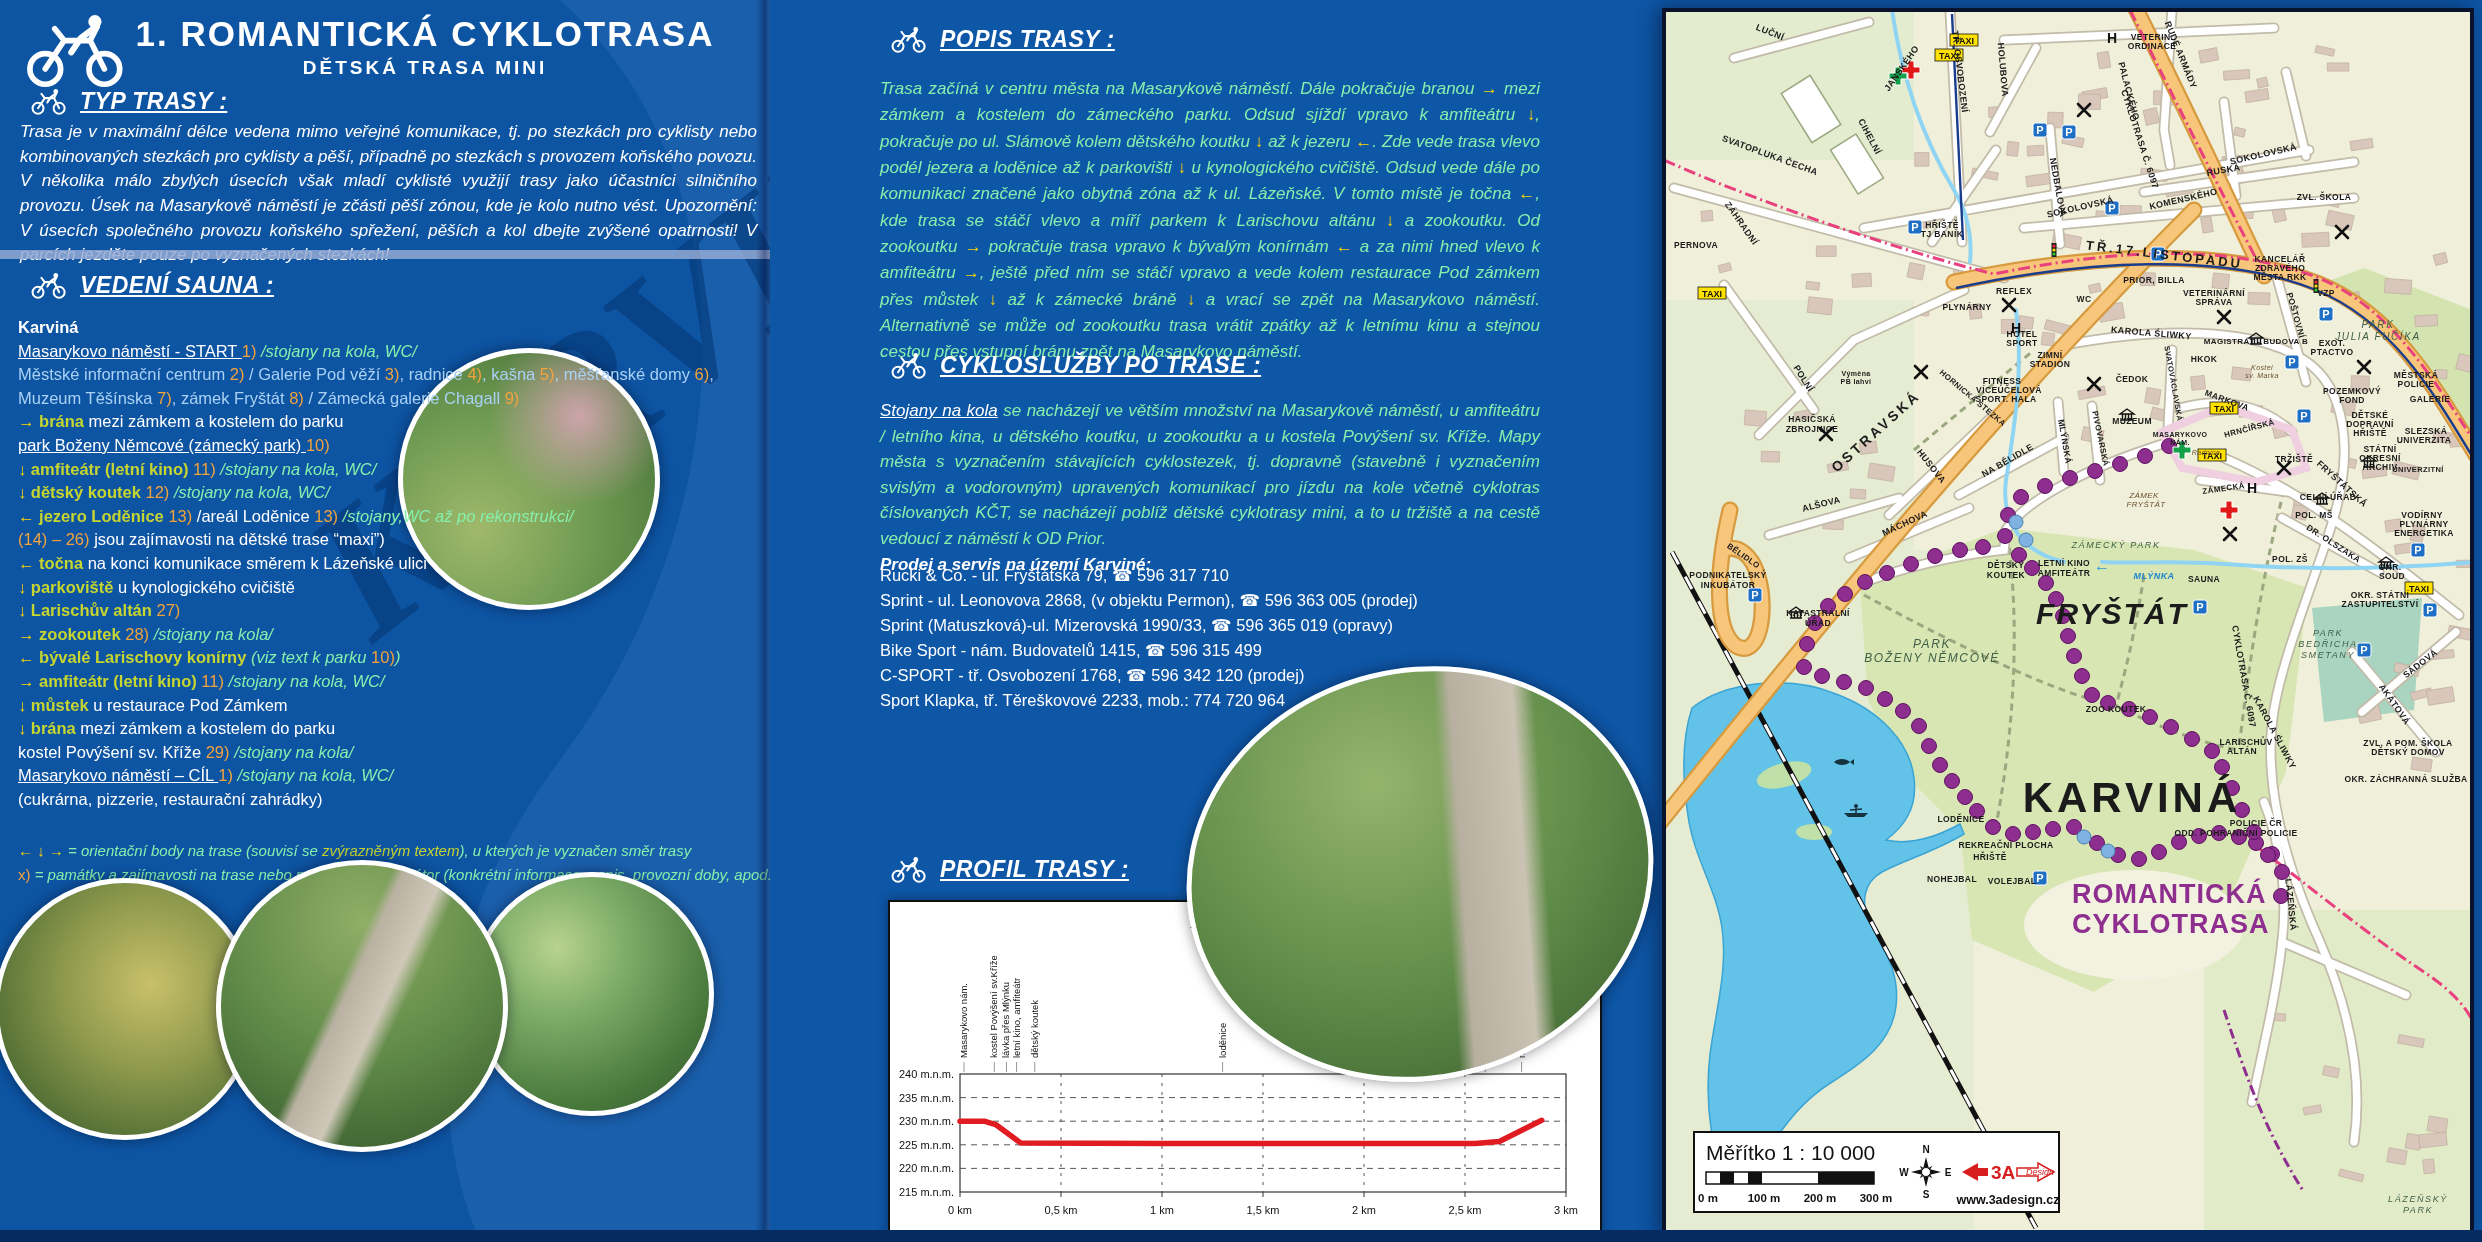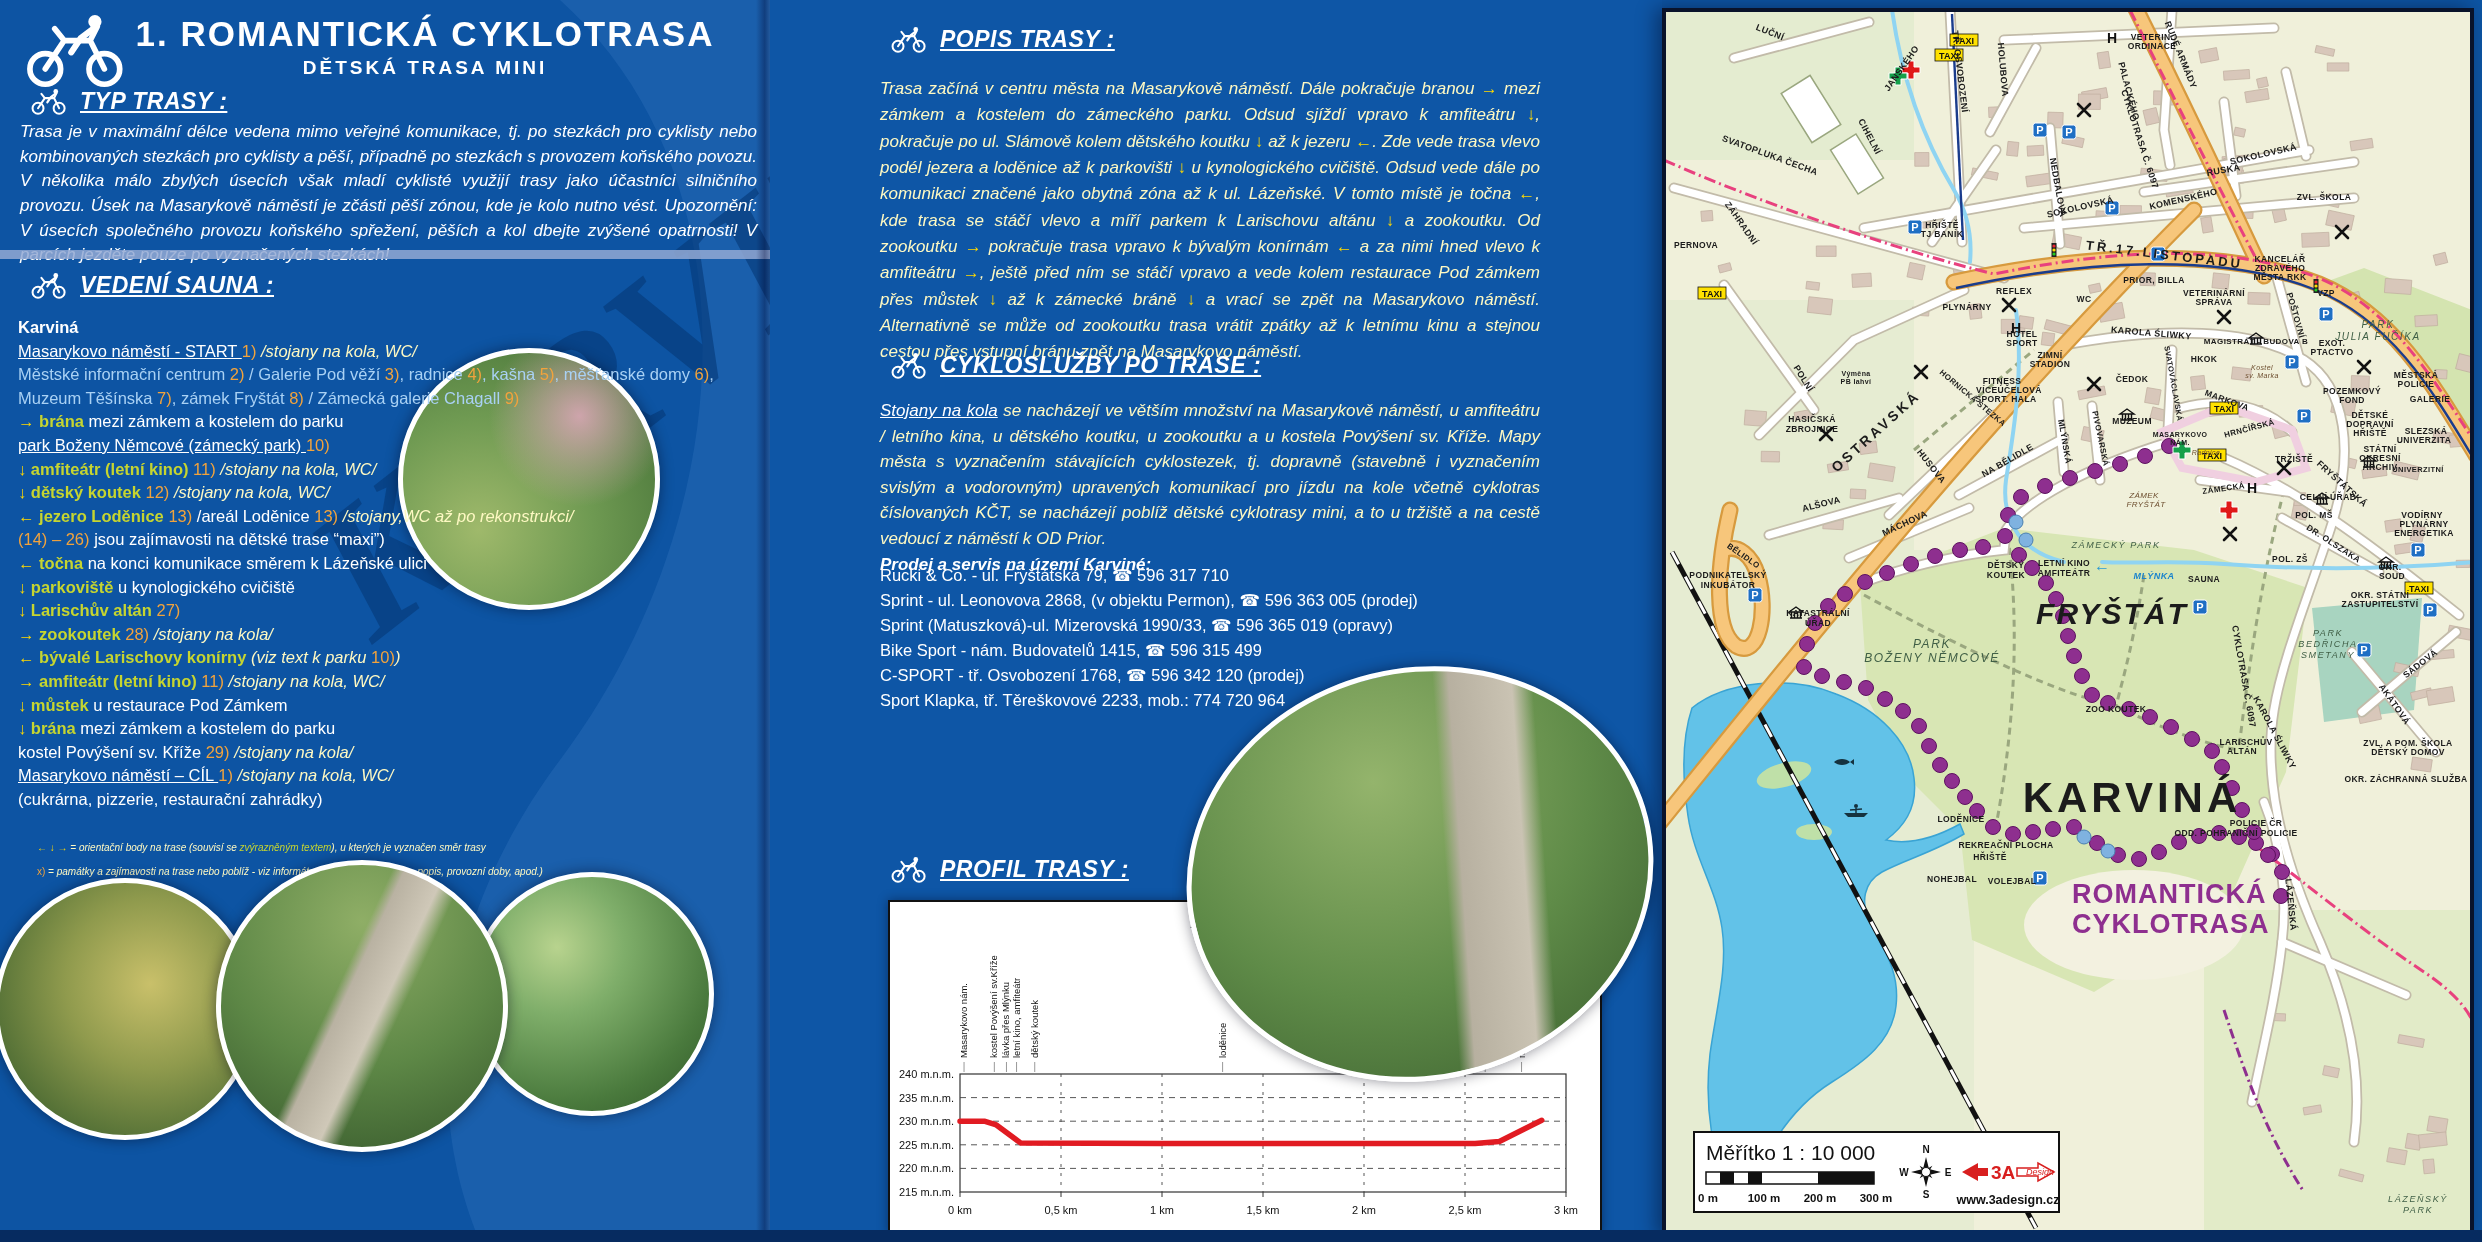--- a/index.html
+++ b/index.html
@@ -20,28 +20,28 @@
   .hd span{text-decoration:underline;letter-spacing:.5px;white-space:nowrap;}
   
   .title{position:absolute;left:105px;top:14px;width:640px;text-align:center;color:#fff;
          font-size:35px;font-weight:bold;letter-spacing:2px;white-space:nowrap;}
   .subtitle{position:absolute;left:105px;top:57px;width:640px;text-align:center;color:#fff;
             font-size:19px;font-weight:bold;letter-spacing:3px;}
   .body-just{position:absolute;color:#fff;font-size:17px;line-height:1.45;text-align:justify;font-style:italic;}
   .stripe{position:absolute;left:0;top:250px;width:770px;height:9px;background:#93a9d4;opacity:.85;}
   .vlist{position:absolute;left:18px;top:318px;width:752px;font-size:16.5px;color:#fff;}
   .vline{height:23.6px;white-space:nowrap;}
-  .legend{position:absolute;left:18px;top:842px;width:752px;font-size:10px;color:#fff;margin-left:19px;}
+  .legend{position:absolute;left:18px;top:842px;width:752px;font-size:15px;color:#fff;}
   .legend .vline{height:24px;}
   .sg.w{color:#fff}
   .sg.lb{color:#a9d1f4}
   .sg.hl{color:#c6d530;font-weight:bold}
   .sg.hlit{color:#c6d530;font-style:italic}
   .sg.num{color:#f2a33c}
-  .sg.it{color:#fef9c3;font-style:italic}
+  .sg.it{color:#86efac;font-style:italic}
   .sg.b{color:#fff;font-weight:bold}
   .sg.bu{color:#fff;font-weight:normal;text-decoration:underline}
   .sg.u{color:#fff;text-decoration:underline}
   .sg.uit{color:#fff;text-decoration:underline;font-style:italic}
   .sg.ar{color:#ffd900;font-weight:bold;font-style:normal}
   .watermark{position:absolute;left:270px;top:300px;width:600px;color:rgba(6,58,122,.65);
              font-family:"Liberation Serif",serif;font-style:italic;font-weight:bold;font-size:190px;
              transform:rotate(-38deg);pointer-events:none;}
   
   .photo{position:absolute;border:5px solid #fff;border-radius:50%;box-shadow:0 0 14px rgba(0,0,20,.45);}

